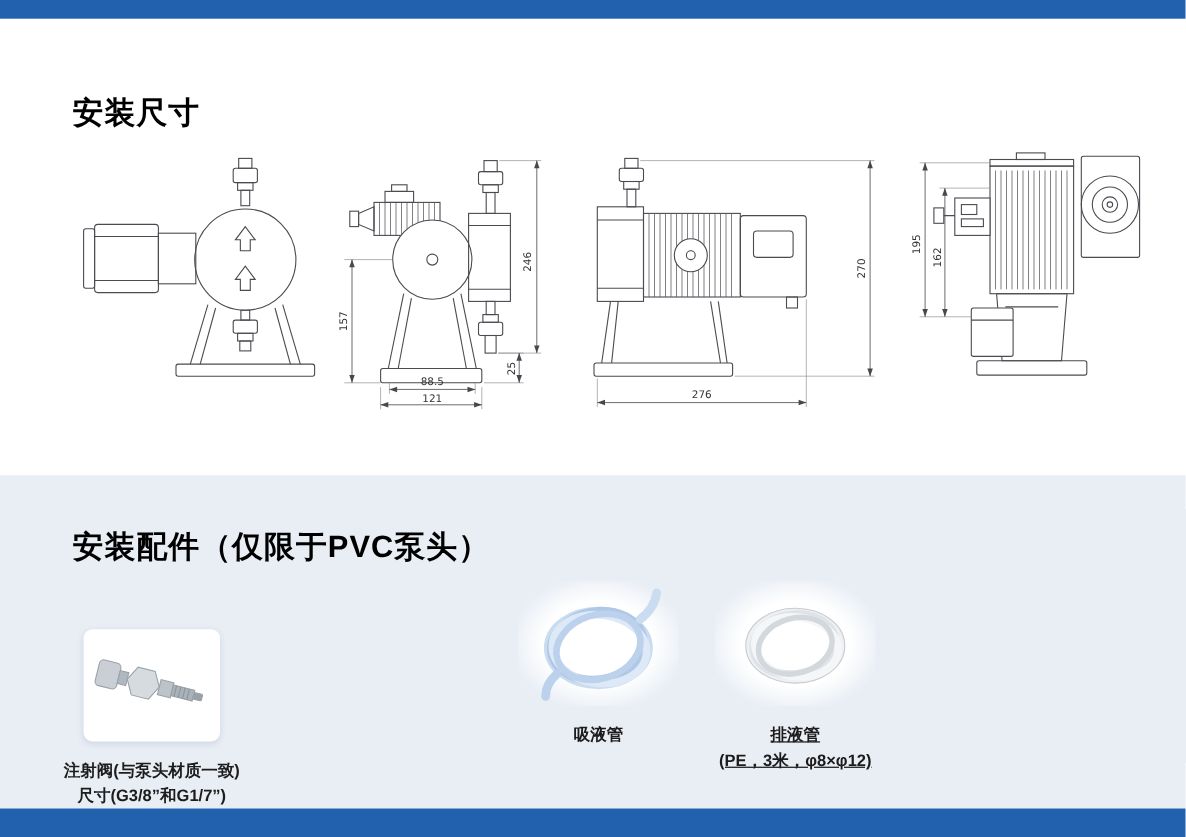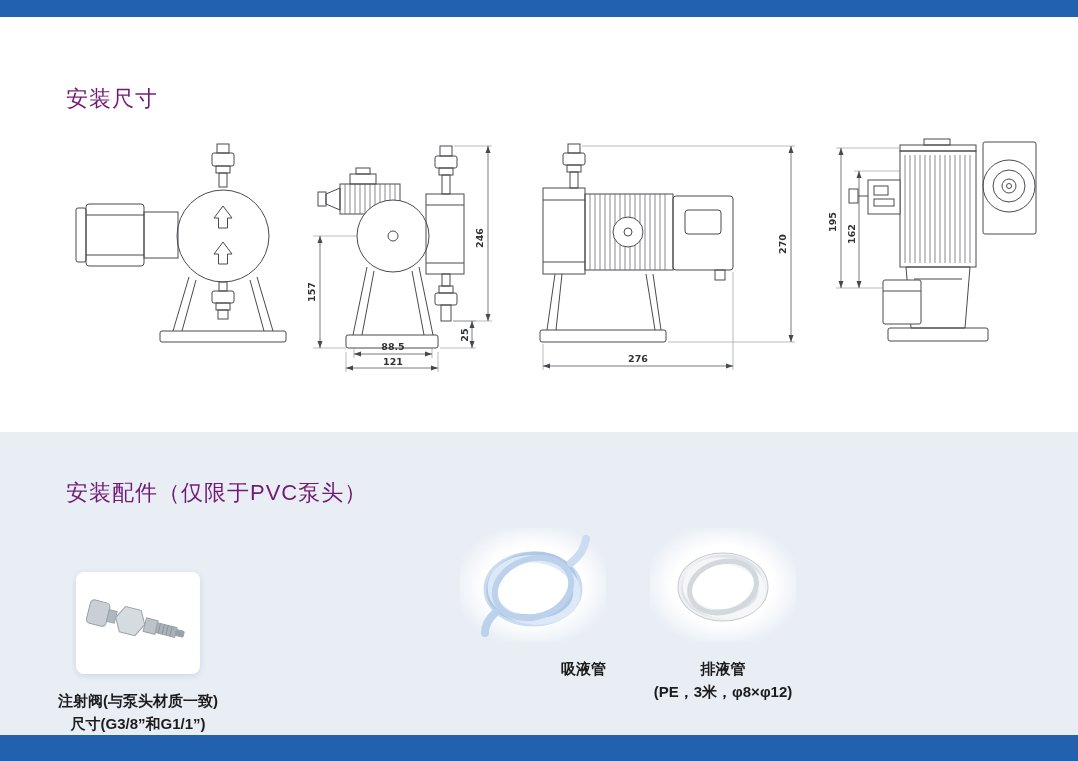--- a/index.html
+++ b/index.html
@@ -6,46 +6,46 @@
   html,body { background:#ffffff; }
   .page {
     position:relative; width:1078px; height:761px; background:#ffffff;
     overflow:hidden; font-family:"Liberation Sans","DejaVu Sans",sans-serif;
   }
   .accent-bar { position:absolute; left:0; width:100%; background:#2161ae; }
   .accent-bar.top { top:0; height:17px; }
   .accent-bar.bottom { top:735px; height:26px; }
 
   .section-title {
-    position:absolute; font-size:22px; font-weight:normal; color:#701a75; letter-spacing:1px;
+    position:absolute; font-size:28px; font-weight:bold; color:#000000; letter-spacing:1px;
   }
   .t-dims { left:66px; top:84px; }
   .t-acc  { left:66px; top:478px; }
 
-  .drawing-wrap { position:absolute; left:68px; top:138px; width:970px; height:255px;font-weight:bold; }
+  .drawing-wrap { position:absolute; left:68px; top:138px; width:970px; height:255px; }
 
   .tech .draw rect, .tech .draw circle, .tech .draw path, .tech .draw line,
   .tech .draw polygon { fill:none; stroke:#4a4a50; stroke-width:1; }
   .tech .draw .fins { stroke-width:.7; stroke:#5a5a60; }
   .tech .draw .mask { fill:#ffffff; }
   .tech .ext path { fill:none; stroke:#8a8d92; stroke-width:.6; }
   .tech .dim line { stroke:#55585c; stroke-width:.8; }
   .tech .arr { fill:#45484c; stroke:none; }
   .tech text { font-family:"DejaVu Sans","Liberation Sans",sans-serif; font-size:9.5px; fill:#333; }
 
   .acc-bg { position:absolute; left:0; top:432px; width:100%; height:303px; background:#e9eef5; }
 
   .acc-item {
     position:absolute; top:528px; width:200px;
     display:flex; flex-direction:column; align-items:center;
   }
   .acc-item.i1 { left:38px;margin-top:44px; }
   .acc-item.i2 { left:222px; }
-  .acc-item.i3 { left:406px;align-items:flex-end; }
-  .acc-item.i4 { left:623px; }
+  .acc-item.i3 { left:444px; }
+  .acc-item.i4 { left:623px;text-decoration:underline; }
 
   .acc-card {
     width:124px; height:102px; background:#ffffff; border-radius:8px;
     box-shadow:0 2px 6px rgba(60,80,120,.14);
     display:flex; align-items:center; justify-content:center;
   }
   .acc-glow {
     width:146px; height:114px;
     background:radial-gradient(ellipse at center, #ffffff 48%, rgba(255,255,255,0) 78%);
     display:flex; align-items:center; justify-content:center;
@@ -233,21 +233,21 @@
           <polygon points="32,42 39,29 55,29 62,42 55,55 39,55" fill="#d6dbe0"></polygon>
           <rect x="62" y="35" width="12" height="14" fill="#bcc3c9"></rect>
           <rect x="74" y="37" width="20" height="10" fill="#aab2b9"></rect>
           <path d="M77,37 v10 m4,-10 v10 m4,-10 v10 m4,-10 v10" stroke="#8d959c" fill="none"></path>
           <rect x="94" y="39" width="8" height="6" rx="1" fill="#9aa2a9"></rect>
         </g>
       </svg>
     </div>
     <div class="acc-caption">
       <div>注射阀(与泵头材质一致)</div>
-      <div>尺寸(G3/8”和G1/1”)</div>
+      <div>尺寸(G3/8”和G1/7”)</div>
     </div>
   </div>
 
 
   <div class="acc-item i3">
     <div class="acc-glow">
       <svg viewBox="0 0 120 112" width="120" height="112">
         <g fill="none" stroke-linecap="round">
           <ellipse cx="60" cy="60" rx="45" ry="33" stroke="#cadcf0" stroke-width="9"></ellipse>
           <ellipse cx="59" cy="58" rx="42" ry="31" stroke="#aec8e6" stroke-width="8" transform="rotate(-9 59 58)"></ellipse>

